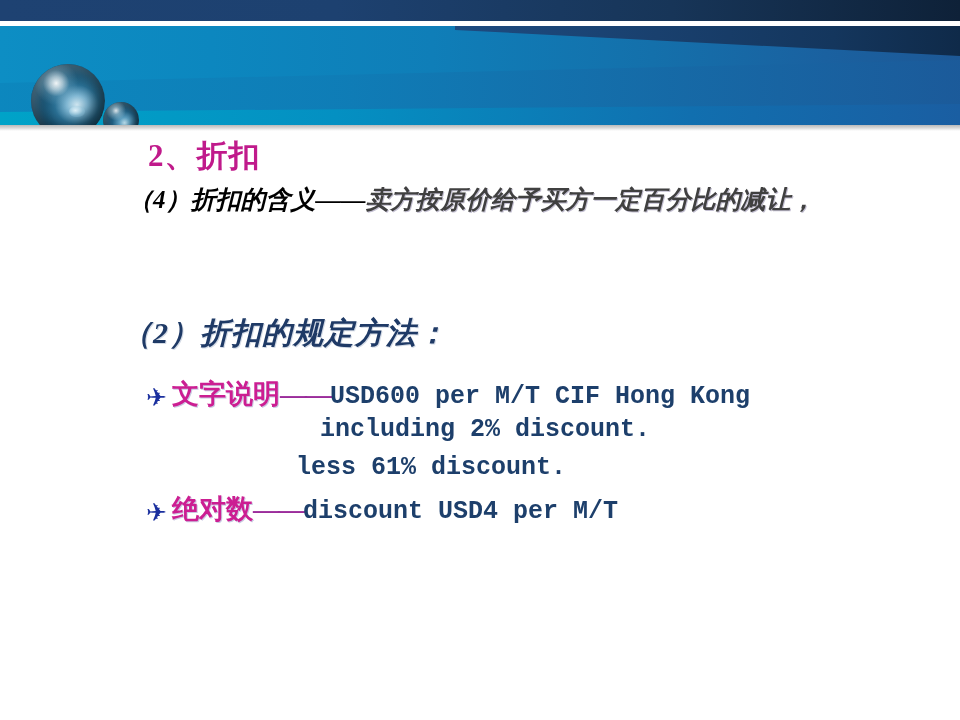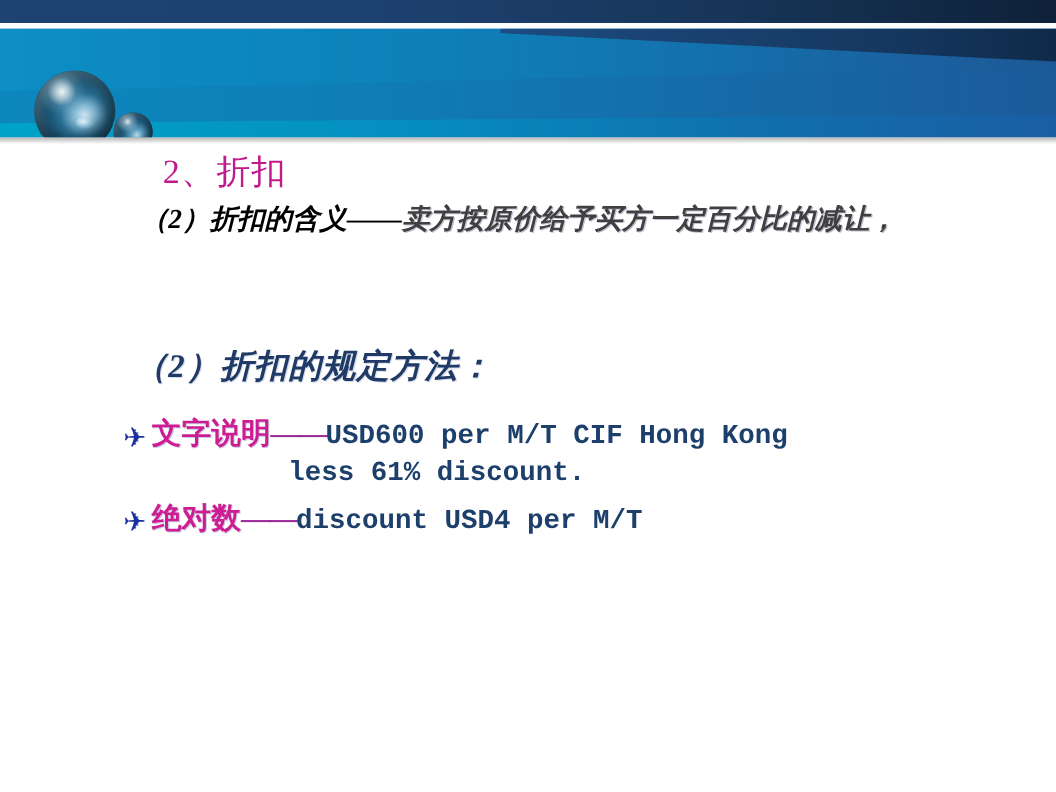--- a/index.html
+++ b/index.html
@@ -90,21 +90,21 @@
     left: 0; top: 131px;
     width: 960px;
     height: 589px;
   }
 
   .slide-title {
     position: absolute;
     left: 148px; top: 4px;
     font-family: "Liberation Serif", "DejaVu Serif", serif;
     font-size: 31px;
-    font-weight: normal;
+    font-weight: bold;
     color: #c01a8b;
     letter-spacing: 1px;
     white-space: nowrap;
   }
 
   .para1 {
     position: absolute;
     left: 128px; top: 52px;
     width: 800px;
     font-family: "Liberation Serif", "DejaVu Serif", serif;
@@ -140,20 +140,21 @@
 
   .bullets {
     position: absolute;
     left: 112px; top: 245px;
     width: 830px;
   }
   .bline {
     position: relative;
     height: 39px;
     white-space: nowrap;
+    margin-left: 34px;
   }
   .plane-icon {
     display: inline-block;
     width: 26px;
     vertical-align: -3px;
     color: #1a2f9e;
     font-size: 25px;
     line-height: 1;
     text-align: left;
   }
@@ -221,29 +222,32 @@
     <div class="sphere-small"></div>
   </div>
 
   <div class="shadowline"></div>
 
   <div class="content">
 
     <div class="slide-title">2、折扣</div>
 
     <div class="para1">
-      <span>（2）折扣的含义——</span><span class="magenta">卖方按原价给予买方一定百分比的减让，</span>
+      <span>（4）折扣的含义——</span><span class="magenta">卖方按原价给予买方一定百分比的减让，</span>
     </div>
 
     <div class="heading2">（2）折扣的规定方法：</div>
 
     <div class="bullets">
 
       <div class="bline">
         <span class="plane-icon">✈</span><span class="cn-label">文字说明</span><span class="dash">——</span><span class="mono">USD600 per M/T CIF Hong Kong</span>
+      </div>
+      <div class="bline cont">
+        <span class="indent-1"></span><span class="mono">including 2% discount.</span>
       </div>
 
       <div class="bline cont">
         <span class="indent-2"></span><span class="mono">less 61% discount.</span>
       </div>
 
       <div class="bline">
         <span class="plane-icon">✈</span><span class="cn-label">绝对数</span><span class="dash">——</span><span class="mono">discount USD4 per M/T</span>
       </div>
 

